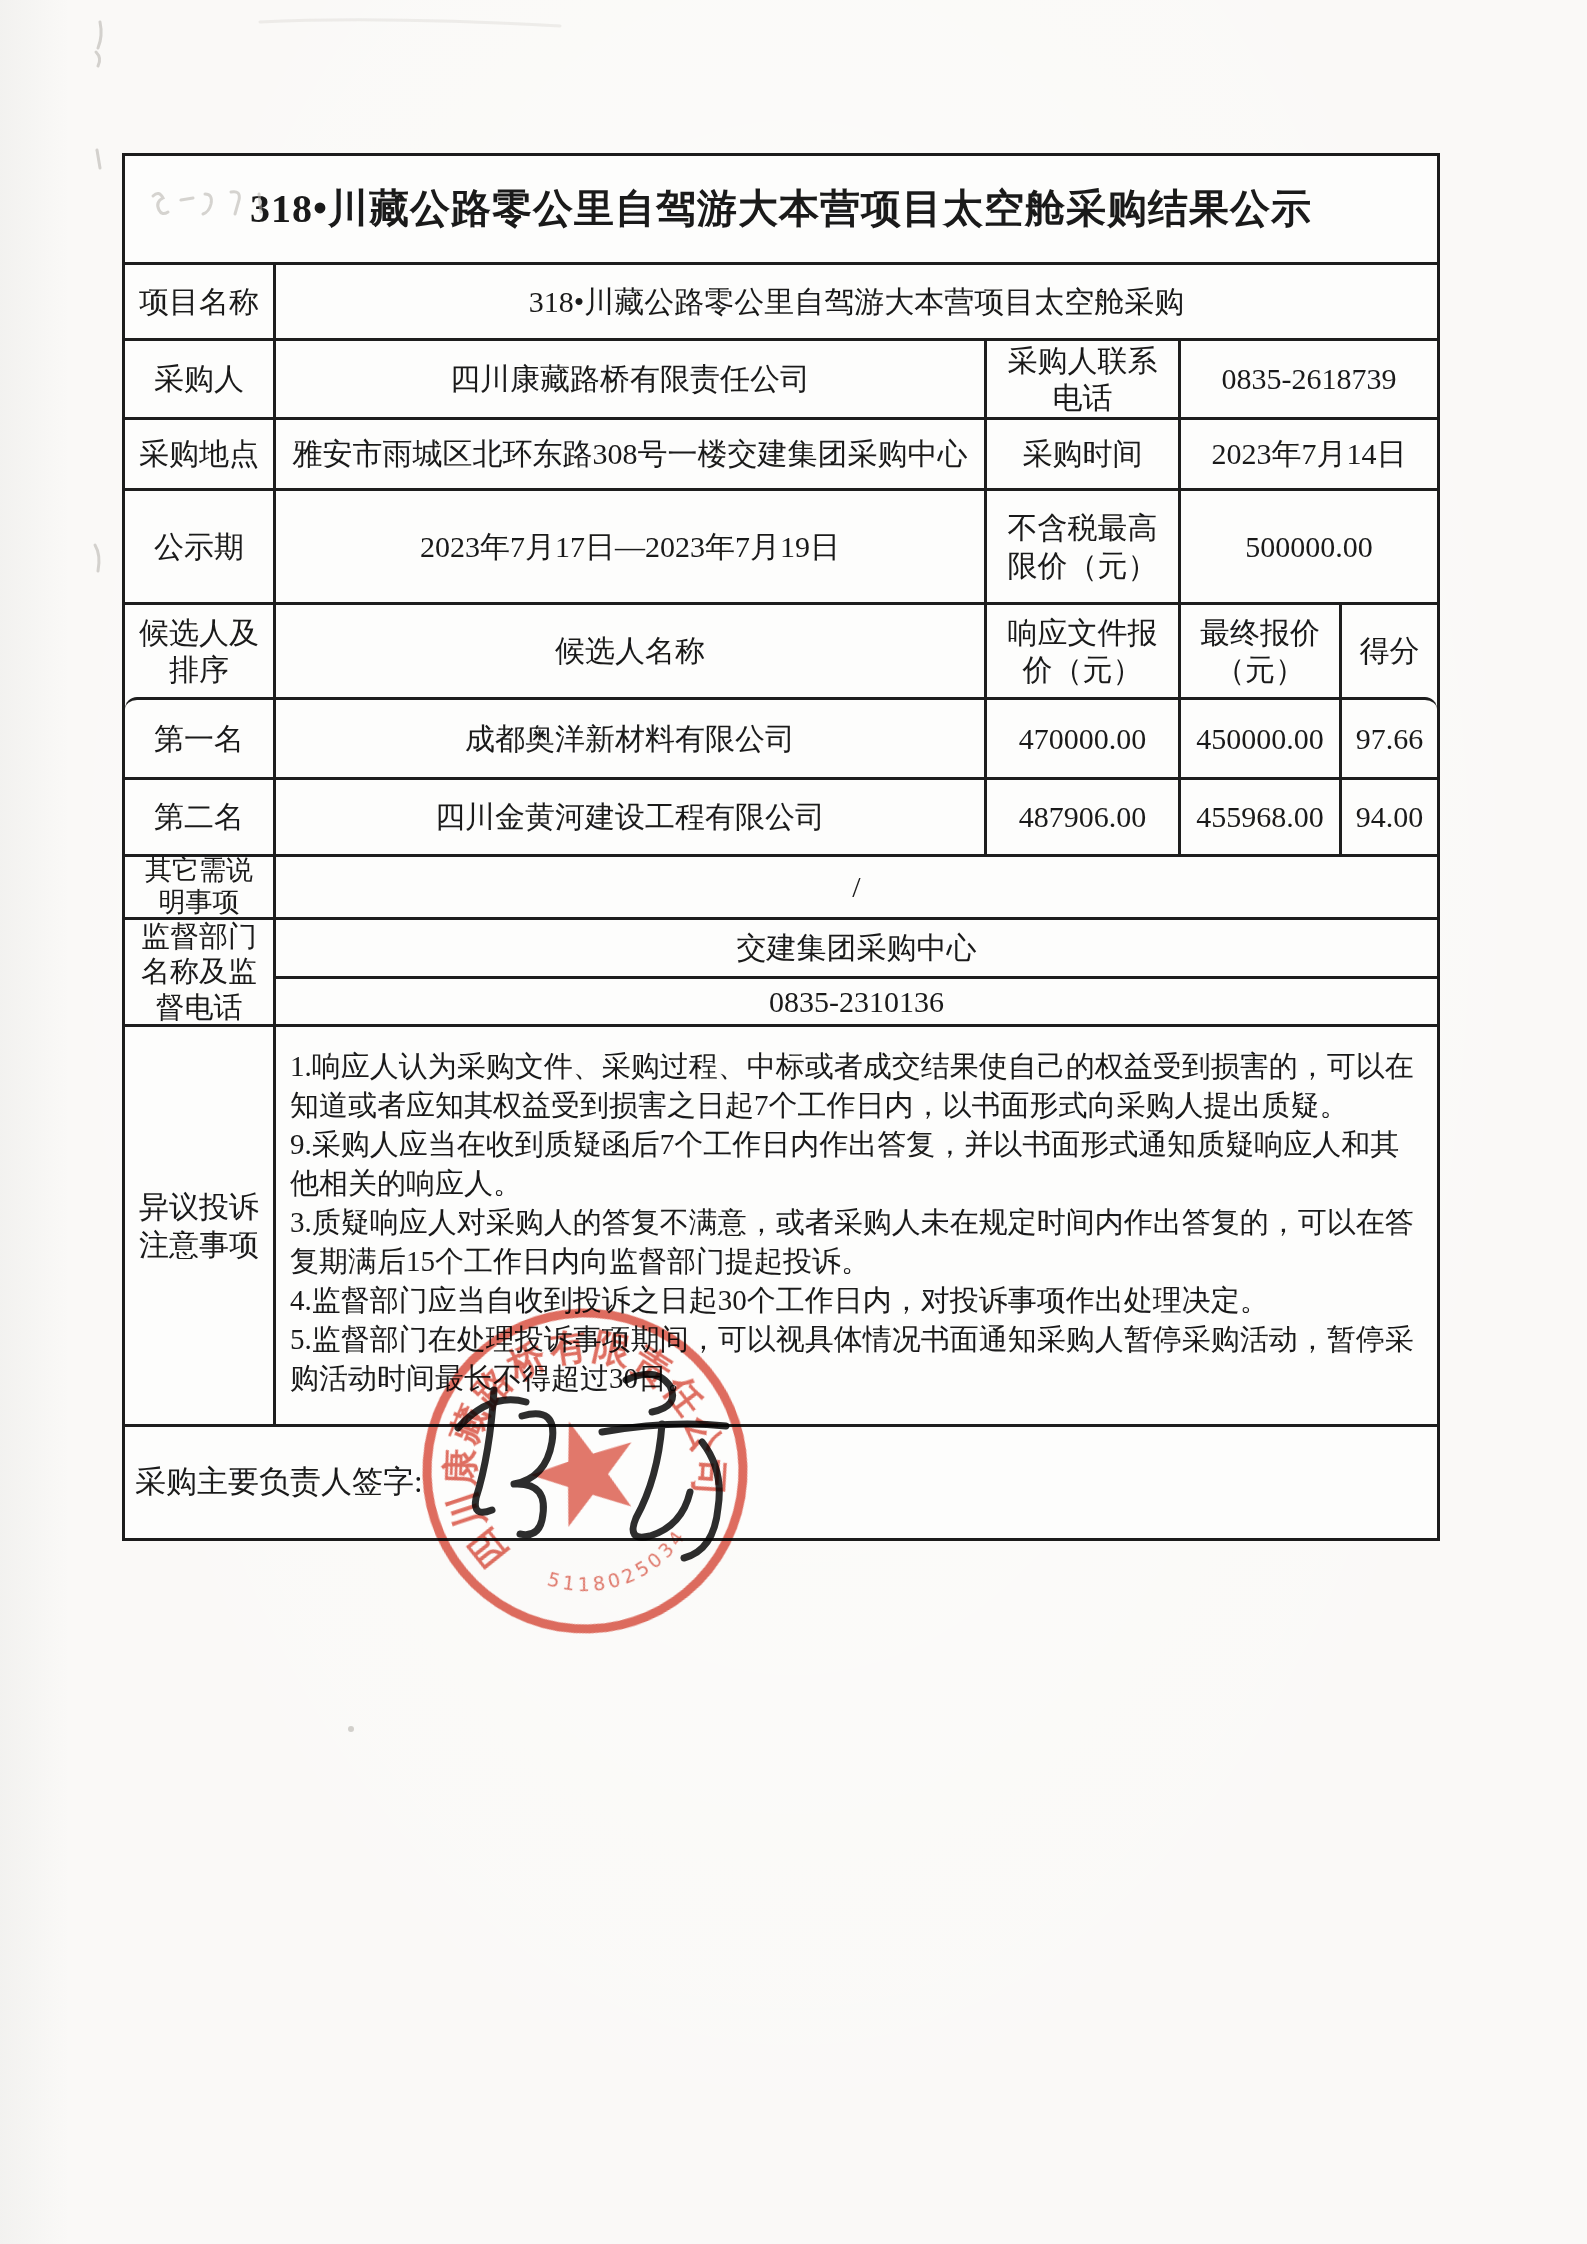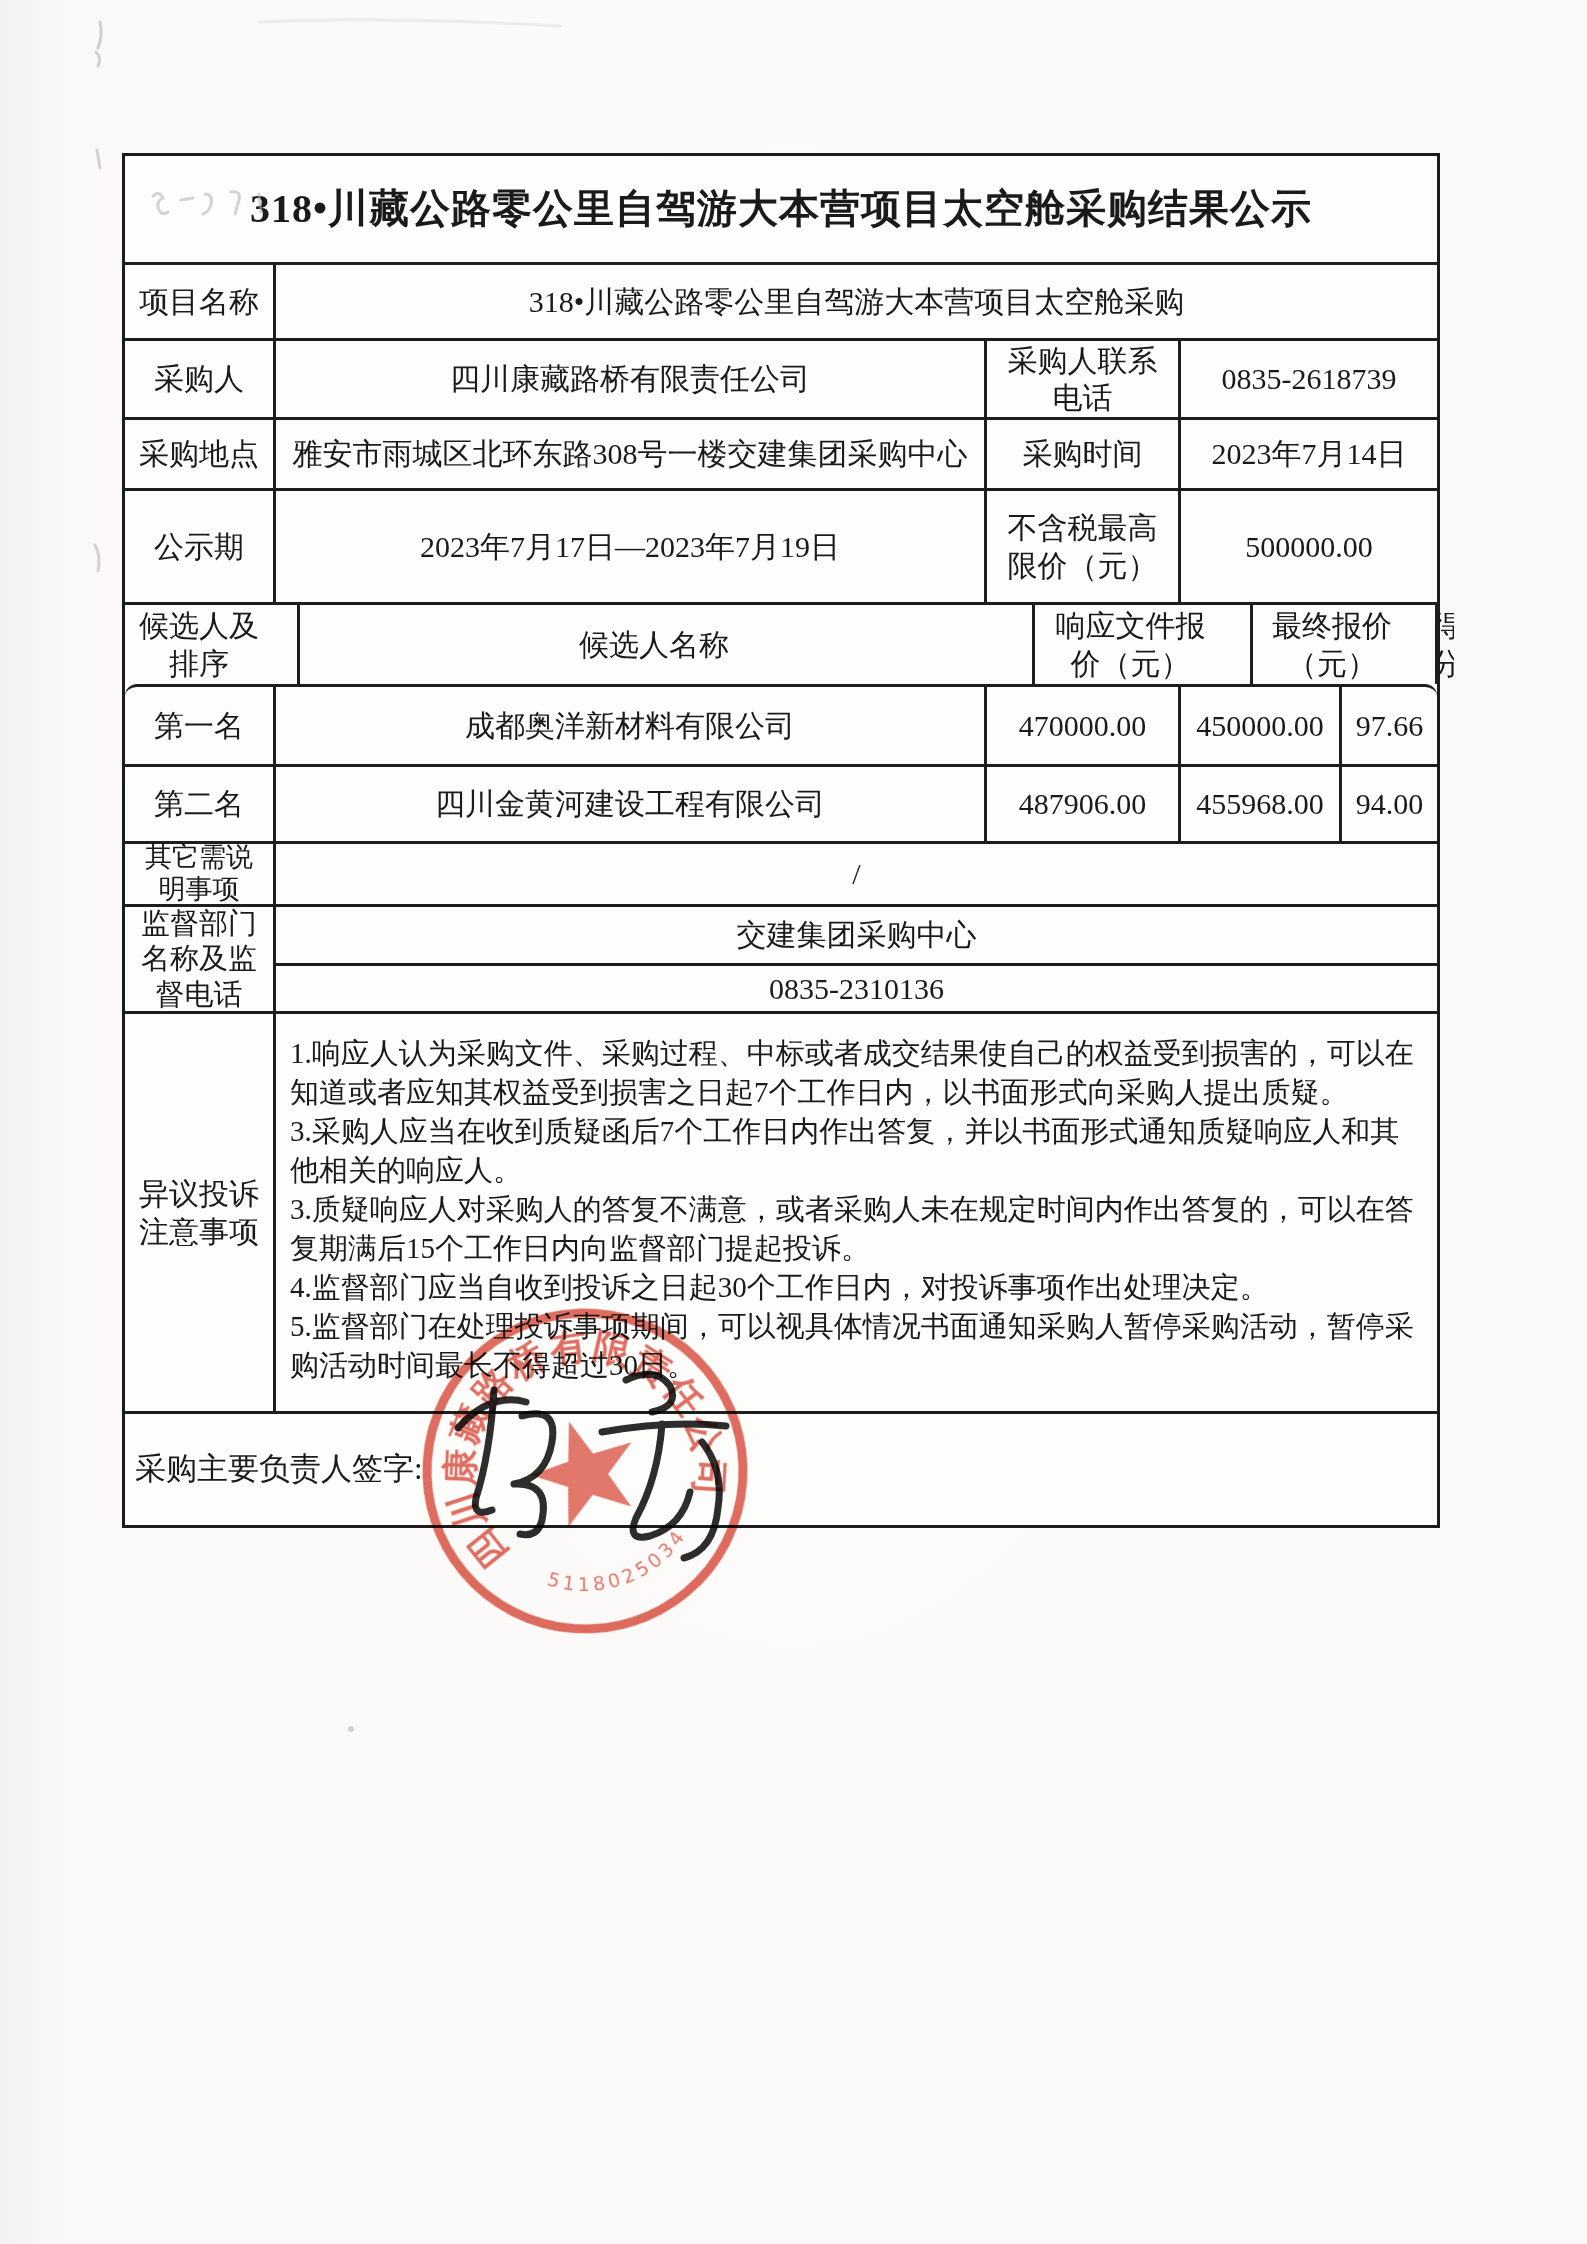--- a/index.html
+++ b/index.html
@@ -37,21 +37,21 @@
   .row .cell:first-child{border-left:none;}
   .c-label{flex:0 0 148px;}
   .c-name{flex:0 0 711px;}
   .c-a{flex:0 0 194px;}
   .c-b{flex:0 0 161px;}
   .c-c{flex:1 1 auto;}
   .c-rest{flex:1 1 auto;}
   .r-title{height:106px;}
   .r-title .cell{font-size:40px;font-weight:bold;letter-spacing:1px;position:relative;}
   .r1{height:76px;} .r2{height:79px;} .r3{height:71px;}
-  .r4{height:114px;} .r5{height:82px;gap:24px;} .r6{height:80px;border-radius:12px;}
+  .r4{height:114px;} .r5{height:95px;} .r6{height:80px;border-radius:12px;}
   .r7{height:77px;} .r8{height:63px;} .r9{height:107px;}
   .r10{height:400px;} .r11{height:114px;}
   .r8 .c-label{font-size:27px;line-height:1.18;}
   .r9 .c-label{font-size:29px;line-height:1.22;}
   .stack{flex-direction:column;align-items:stretch;padding:0;}
   .stack .sub{
     box-sizing:border-box;flex:0 0 56px;
     display:flex;align-items:center;justify-content:center;
     font-size:30px;
   }
@@ -168,21 +168,21 @@
         <div class="sub">交建集团采购中心</div>
         <div class="sub">0835-2310136</div>
       </div>
     </div>
 
     <div class="row r10">
       <div class="cell c-label">异议投诉注意事项</div>
       <div class="cell c-rest notice-cell">
         <div>
           <p class="item">1.响应人认为采购文件、采购过程、中标或者成交结果使自己的权益受到损害的，可以在知道或者应知其权益受到损害之日起7个工作日内，以书面形式向采购人提出质疑。</p>
-          <p class="item">3.采购人应当在收到质疑函后7个工作日内作出答复，并以书面形式通知质疑响应人和其他相关的响应人。</p>
+          <p class="item">9.采购人应当在收到质疑函后7个工作日内作出答复，并以书面形式通知质疑响应人和其他相关的响应人。</p>
           <p class="item">3.质疑响应人对采购人的答复不满意，或者采购人未在规定时间内作出答复的，可以在答复期满后15个工作日内向监督部门提起投诉。</p>
           <p class="item">4.监督部门应当自收到投诉之日起30个工作日内，对投诉事项作出处理决定。</p>
           <p class="item">5.监督部门在处理投诉事项期间，可以视具体情况书面通知采购人暂停采购活动，暂停采购活动时间最长不得超过30日。</p>
         </div>
       </div>
     </div>
 
     <div class="row r11">
       <div class="cell c-rest">采购主要负责人签字:</div>
     </div>

